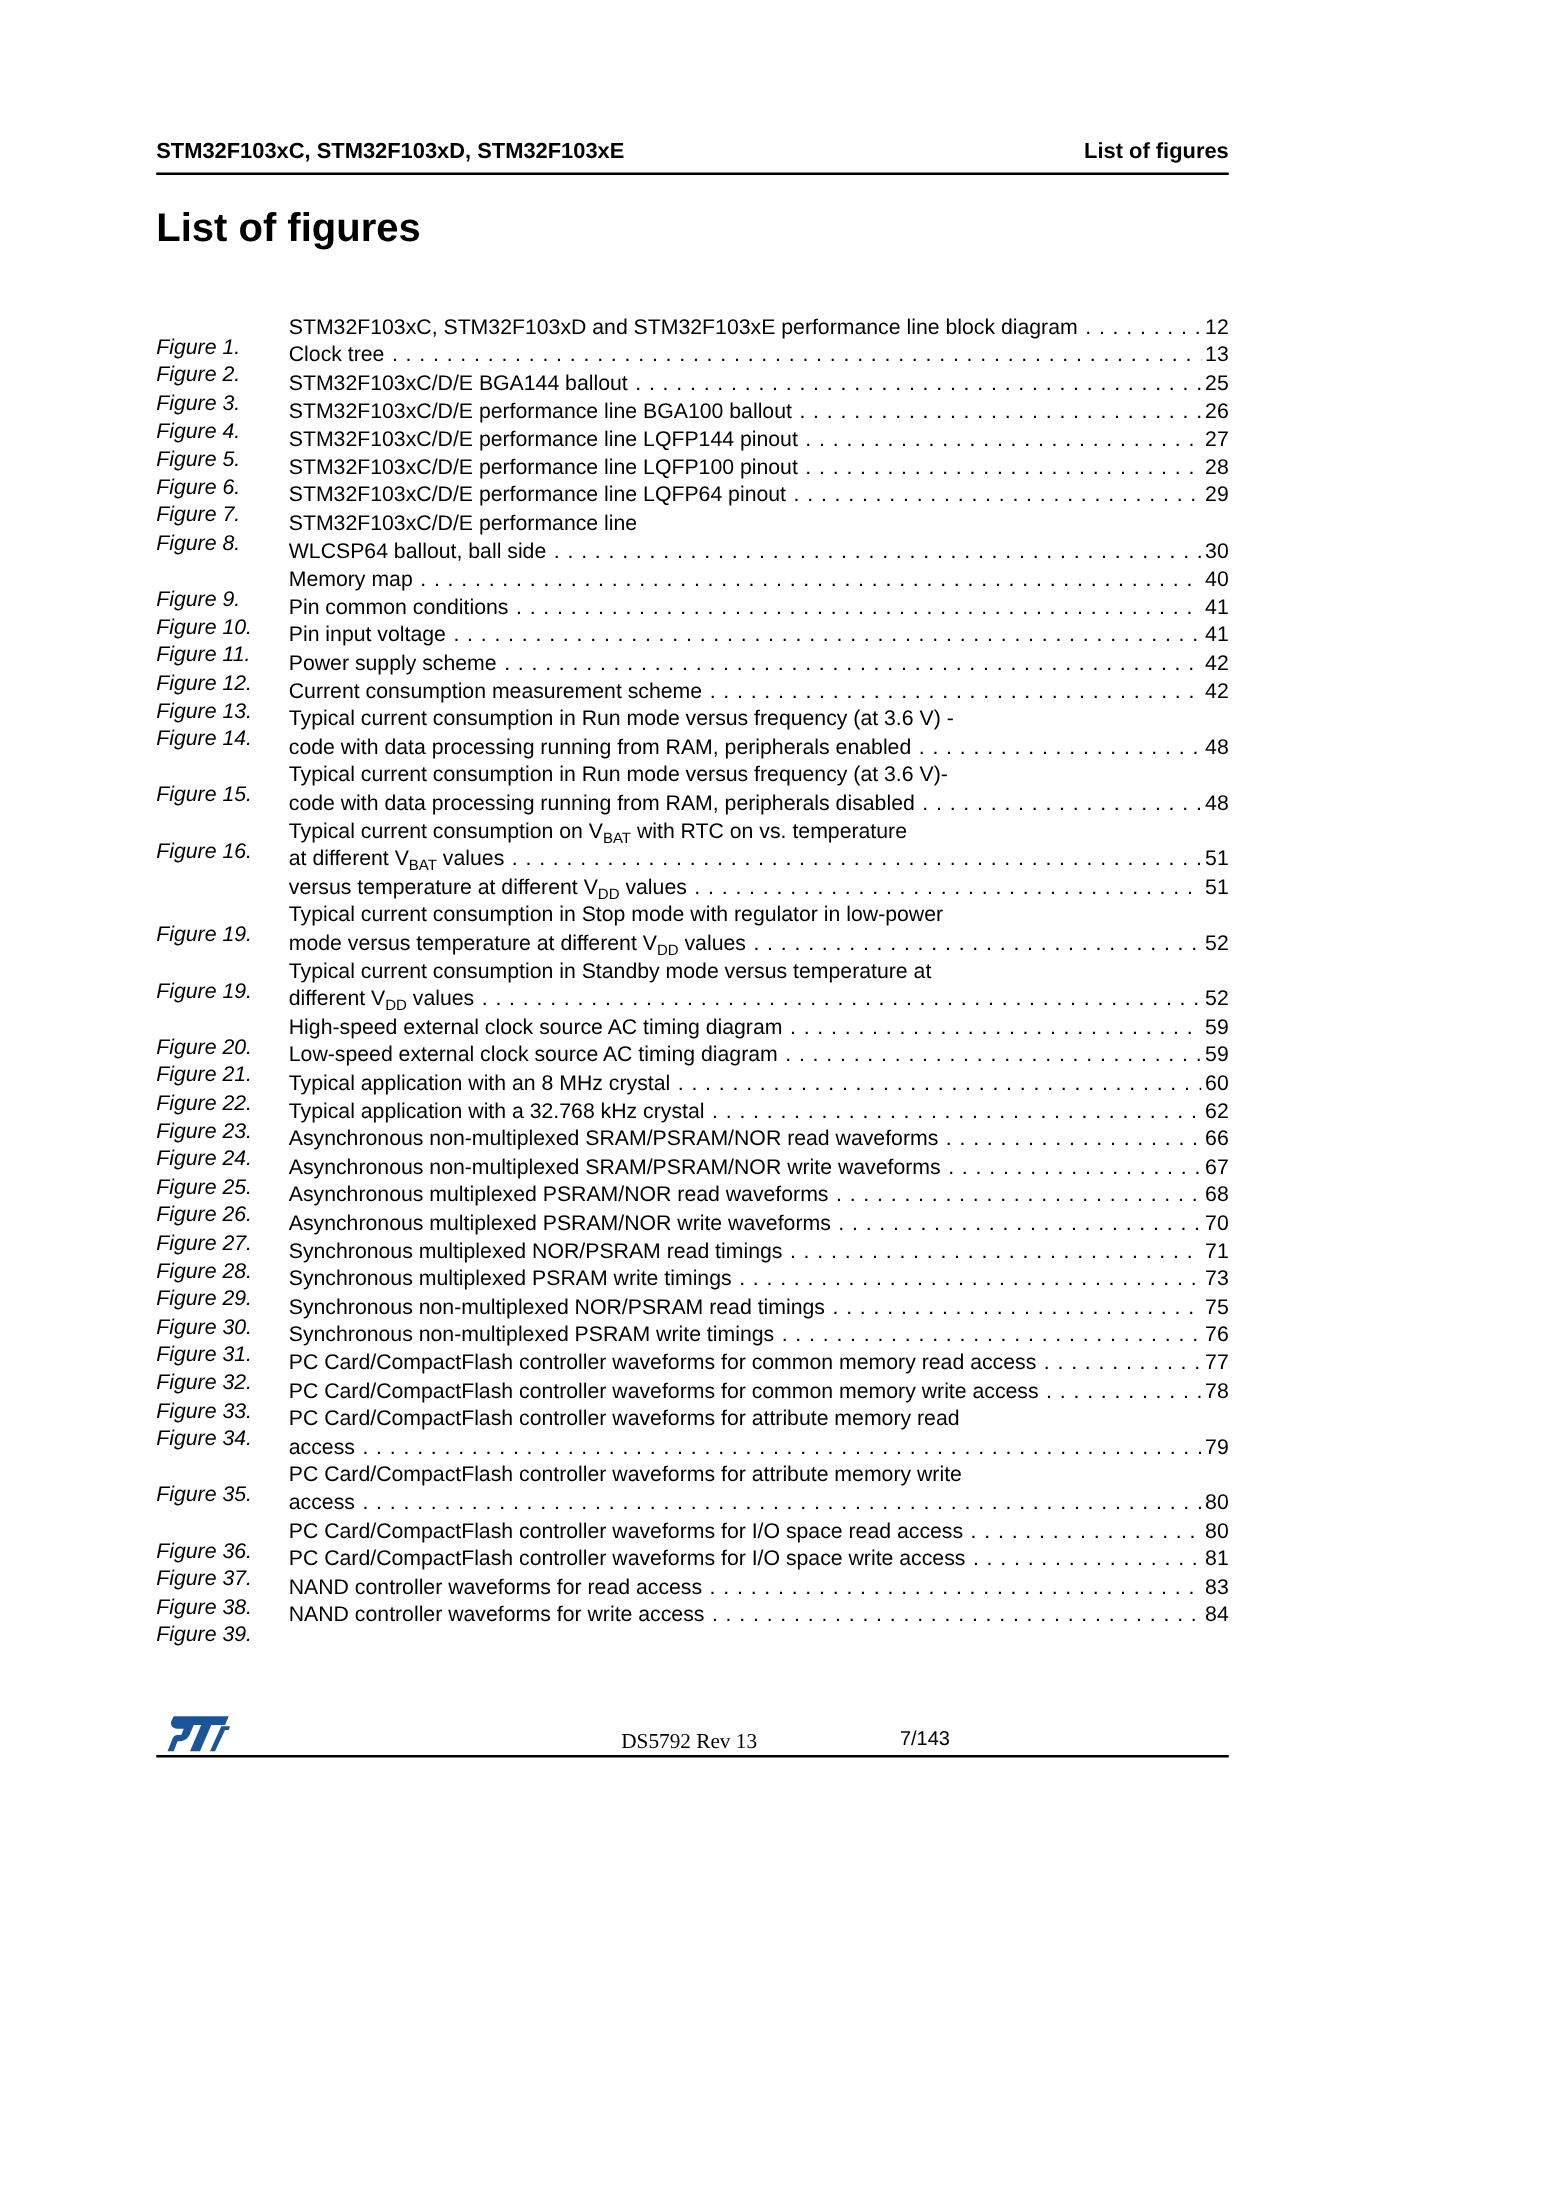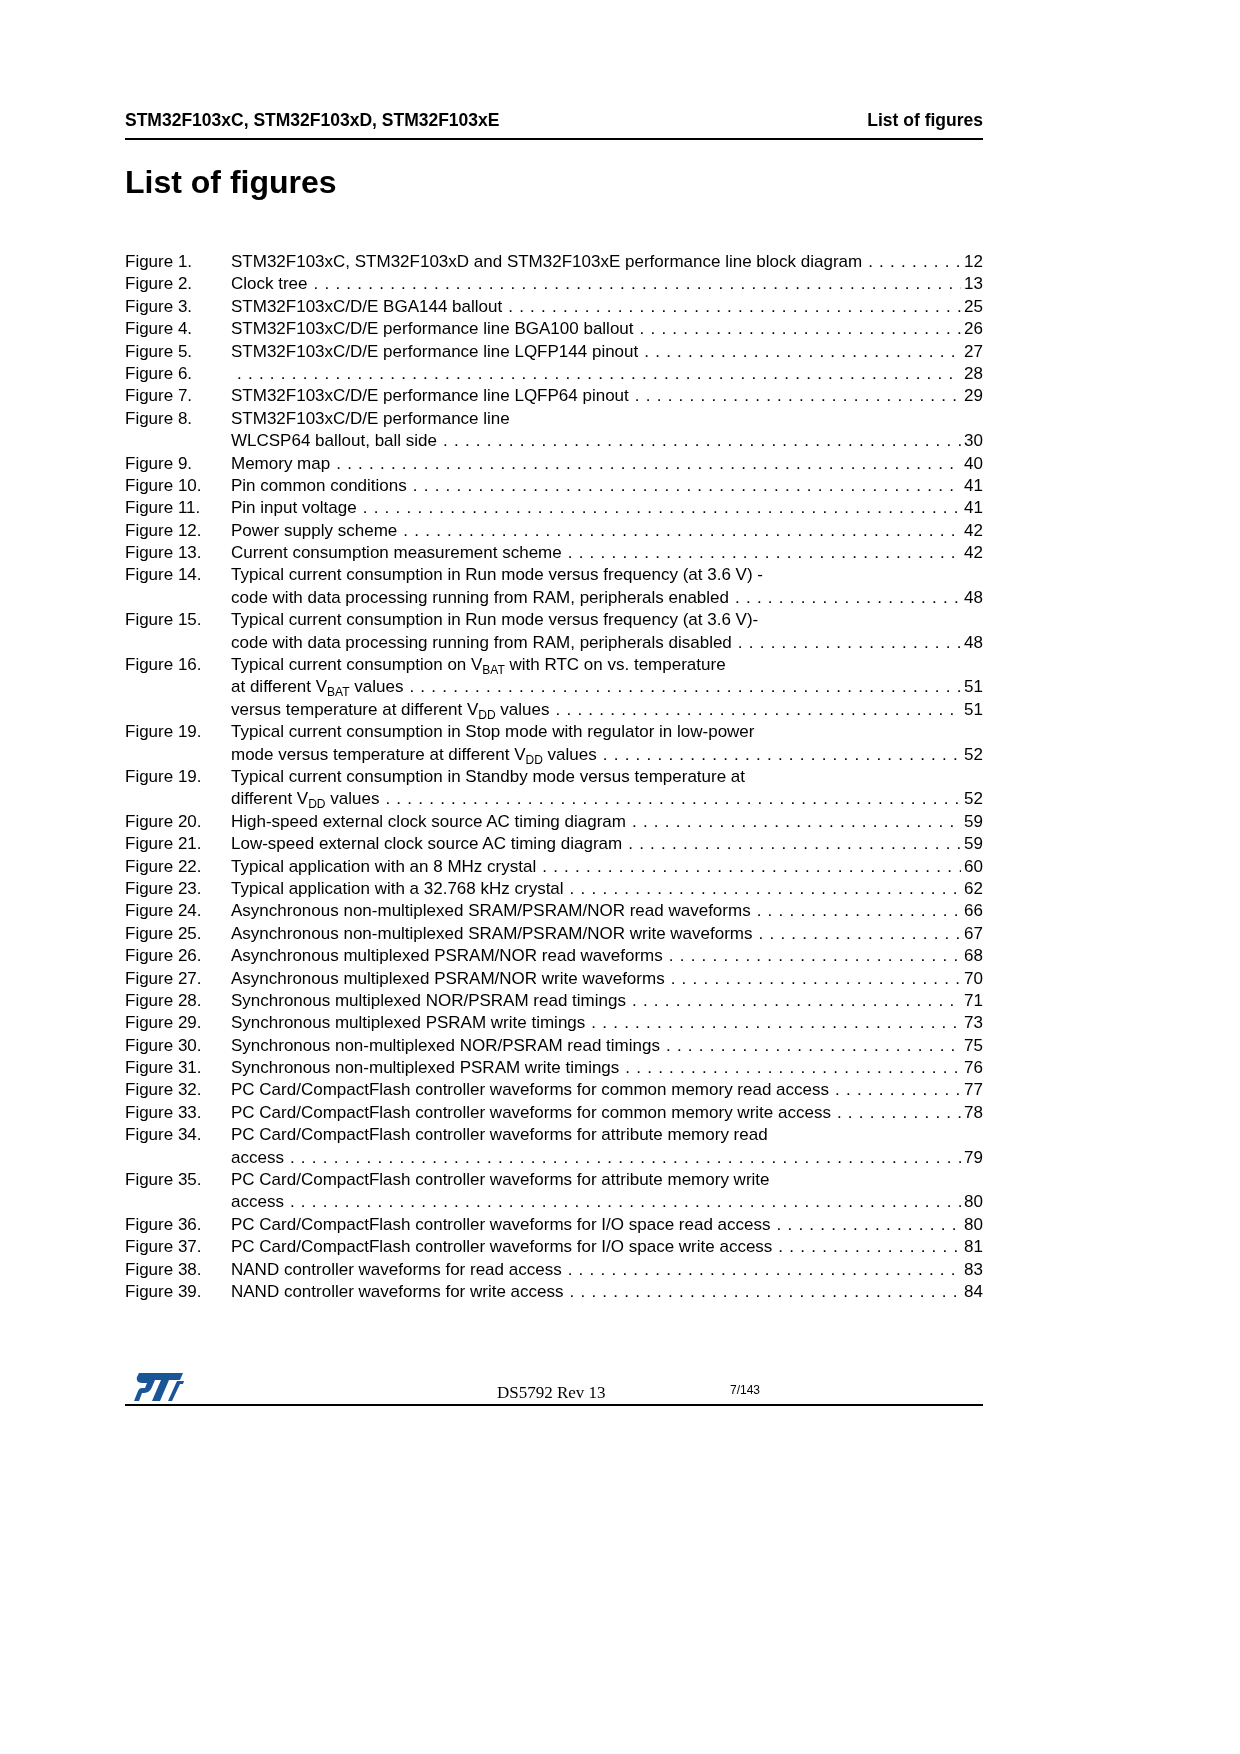--- a/index.html
+++ b/index.html
@@ -3,29 +3,29 @@
   <meta charset="utf-8">
   <style>
     html, body { margin: 0; padding: 0; background: #ffffff; }
     body { width: 1240px; height: 1754px; position: relative; font-family: "Liberation Sans", sans-serif; color: #000; }
     .page { position: absolute; left: 0; top: 0; width: 1017px; height: 1754px; }
     .header { position: absolute; left: 125px; top: 107px; width: 858px; height: 24px; display: flex; justify-content: space-between; align-items: flex-end; font-weight: bold; font-size: 17.5px; }
     .header-rule { position: absolute; left: 125px; top: 138px; width: 858px; height: 1.5px; background: #000; }
     .title { position: absolute; left: 125px; top: 162px; font-weight: bold; font-size: 32px; margin: 0; line-height: 40px; }
     .toc { position: absolute; left: 125px; top: 251px; width: 858px; font-size: 17px; }
     .toc-row { position: relative; height: 22.4px; line-height: 22.4px; white-space: nowrap; }
-    .toc-label { position: absolute; left: 0; top: 0; }
+    .toc-label { position: absolute; left: 0; top: 16px; font-style: italic; }
     .toc-line { position: absolute; left: 106px; right: 0; top: 0; display: flex; align-items: center; overflow: hidden; }
     .toc-text { flex: 0 0 auto; white-space: nowrap; }
     .toc-text sub { font-size: 12px; vertical-align: -4px; line-height: 0; }
     .toc-dots { flex: 1 1 auto; overflow: hidden; white-space: nowrap; padding-left: 6px; letter-spacing: 4.5px; }
     .toc-dots::before { content: ". . . . . . . . . . . . . . . . . . . . . . . . . . . . . . . . . . . . . . . . . . . . . . . . . . . . . . . . . . . . . . . . . . . . . . . . . . . . . . . . . . . . . . . . . . . . . . . . . . . . . . . . . . . . . . . . . . . . . . . . . . . . . . . . . . . . . . . . . . . . . . . . . ."; letter-spacing: 0; word-spacing: 1.5px; }
     .toc-page { flex: 0 0 auto; padding-left: 3px; text-align: right; }
     .footer-center { position: absolute; left: 497px; top: 1383px; font-size: 17px; font-family: Liberation Serif, serif; }
-    .footer-right { position: absolute; right: 257px; top: 1383px; font-size: 12px; margin-left: 28px; }
+    .footer-right { position: absolute; right: 257px; top: 1383px; font-size: 16px; margin-left: 28px; }
     .footer-rule { position: absolute; left: 125px; top: 1404px; width: 858px; height: 1.5px; background: #000; }
     .logo { position: absolute; left: 133px; top: 1371px; width: 52px; height: 32px; }
   </style>
 </head>
 <body>
 
 <div class="page">
   <div class="header">
     <span>STM32F103xC, STM32F103xD, STM32F103xE</span>
     <span>List of figures</span>
@@ -71,20 +71,21 @@
         <span class="toc-label">Figure 5.</span>
         <div class="toc-line">
           <span class="toc-text">STM32F103xC/D/E performance line LQFP144 pinout</span>
           <span class="toc-dots"></span>
           <span class="toc-page">27</span>
         </div>
       </div>
       <div class="toc-row">
         <span class="toc-label">Figure 6.</span>
         <div class="toc-line">
+          <span class="toc-text">STM32F103xC/D/E performance line LQFP100 pinout</span>
           <span class="toc-dots"></span>
           <span class="toc-page">28</span>
         </div>
       </div>
       <div class="toc-row">
         <span class="toc-label">Figure 7.</span>
         <div class="toc-line">
           <span class="toc-text">STM32F103xC/D/E performance line LQFP64 pinout</span>
           <span class="toc-dots"></span>
           <span class="toc-page">29</span>

